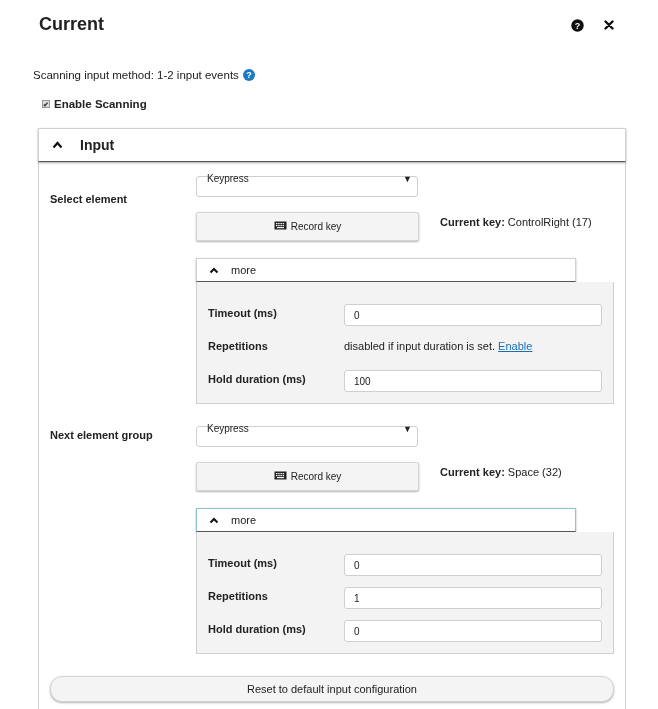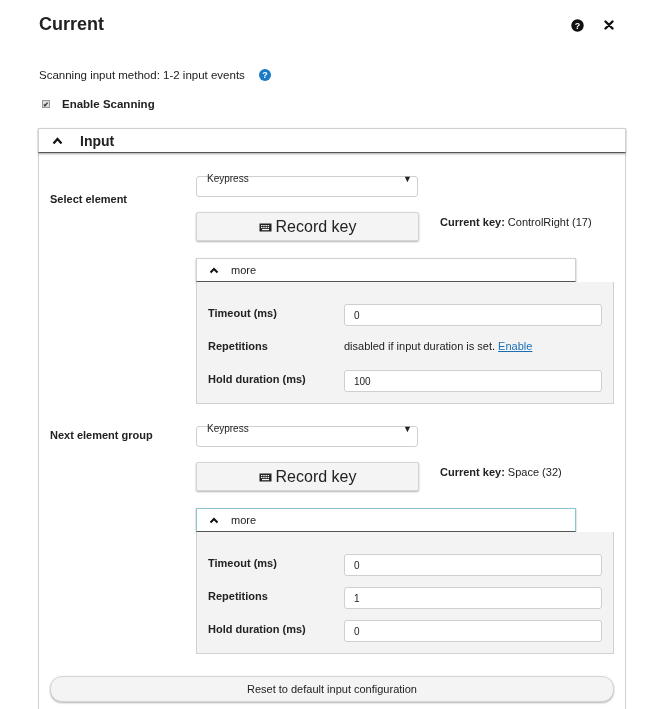--- a/index.html
+++ b/index.html
@@ -10,34 +10,34 @@
     font-family: "Liberation Sans", sans-serif;
     color: #222;
     font-size: 12px;
     position: relative;
   }
   .abs { position: absolute; }
   .title { left: 39px; top: 14px; font-size: 18px; font-weight: bold; color: #222; }
   .hdr-icon { top: 18px; width: 14px; height: 14px; display:flex; align-items:center; justify-content:center; }
   .help-icon { left: 570px; }
   .close-icon { left: 602px; }
-  .method { left: 39px; top: 69px; font-size: 11.5px; color: #222; display:flex; align-items:center; gap:14px;text-align:center; }
+  .method { left: 33px; top: 69px; font-size: 11.5px; color: #222; display:flex; align-items:center; gap:4px;text-align:center; }
   .info-circle { width: 12px; height: 12px; border-radius: 50%; background: #1a7ac4; color:#fff; font-size:9px; font-weight:bold; display:flex; align-items:center; justify-content:center; }
-  .enable { left: 42px; top: 98px; display:flex; align-items:center; gap:12px; font-weight:bold; font-size:11.5px; }
+  .enable { left: 42px; top: 98px; display:flex; align-items:center; gap:4px; font-weight:bold; font-size:11.5px; }
   .chk { width: 8px; height: 8px; border: 1px solid #999; background:#ddd; font-size:7px; line-height:7px; text-align:center; color:#333; }
 
   .panel { left: 38px; top: 128px; width: 588px; height: 590px; border: 1px solid #cfcfcf; border-top: none; }
-  .panel-head { left: 38px; top: 128px; width: 588px; height: 25px; border: 1px solid #cfcfcf; border-bottom: 1px solid #555; background:#fff; box-shadow: 0 1px 2px rgba(0,0,0,0.35); display:flex; align-items:center; }
+  .panel-head { left: 38px; top: 128px; width: 588px; height: 34px; border: 1px solid #cfcfcf; border-bottom: 1px solid #555; background:#fff; box-shadow: 0 1px 2px rgba(0,0,0,0.35); display:flex; align-items:center; }
   .panel-head .chev { margin-left: 13px; width: 14px; display:flex; align-items:center; }
   .panel-head .label { margin-left: 14px; font-size: 14px; font-weight: bold; }
 
   .flabel { font-weight: bold; font-size: 11px; color:#222; }
   .select { width: 222px; height: 21px; border: 1px solid #cfcfcf; border-radius: 3px; background:#fff; display:flex; align-items:center; justify-content:space-between; padding: 0 5px 16px 10px; font-size: 10px; }
   .select .arrow { font-size: 9px; color:#222; }
-  .recbtn { width: 223px; height: 29px; border: 1px solid #d5d5d5; border-radius: 2px; background: #f4f4f4; box-shadow: 0 1px 2px rgba(0,0,0,0.3); display:flex; align-items:center; justify-content:center; gap:4px; font-size: 16px; color:#222; }
+  .recbtn { width: 223px; height: 29px; border: 1px solid #d5d5d5; border-radius: 2px; background: #f4f4f4; box-shadow: 0 1px 2px rgba(0,0,0,0.3); display:flex; align-items:center; justify-content:center; gap:4px; font-size: 10px; color:#222; }
   .curkey { font-size: 11px; }
   .curkey b { font-weight: bold; }
 
   .more-head { width: 380px; height: 24px; background:#fff; border: 1px solid #d0d0d0; border-bottom: 1px solid #555; box-shadow: 0 1px 2px rgba(0,0,0,0.3); display:flex; align-items:center; font-size: 11px; }
   .more-head.focused { border-color: #8fc4d4; border-bottom-color:#555; }
   .more-head .chev { margin-left: 12px; width: 12px; display:flex; align-items:center; }
   .more-head .lbl { margin-left: 10px; }
   .more-body { width: 418px; background: #f3f3f3; border: 1px solid #d0d0d0; border-top: none; }
   .mlabel { font-weight: bold; font-size: 11px; }
   .tinput { width: 258px; height: 22px; border: 1px solid #cfcfcf; border-radius: 3px; background:#fff; font-size: 10px; display:flex; align-items:center; padding-left: 9px; }

